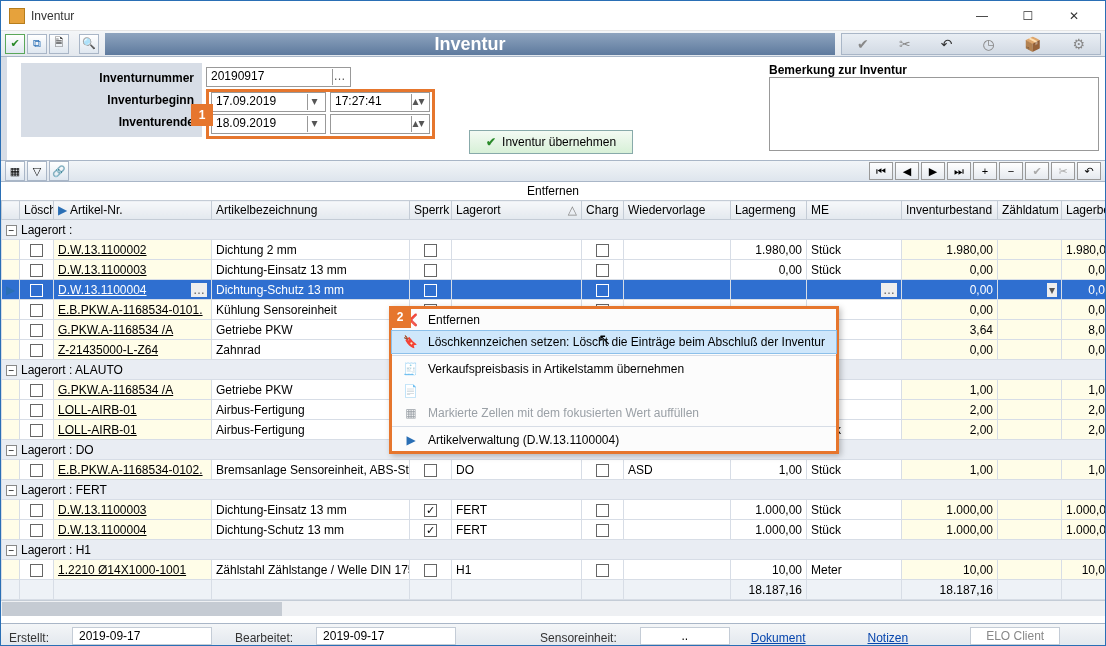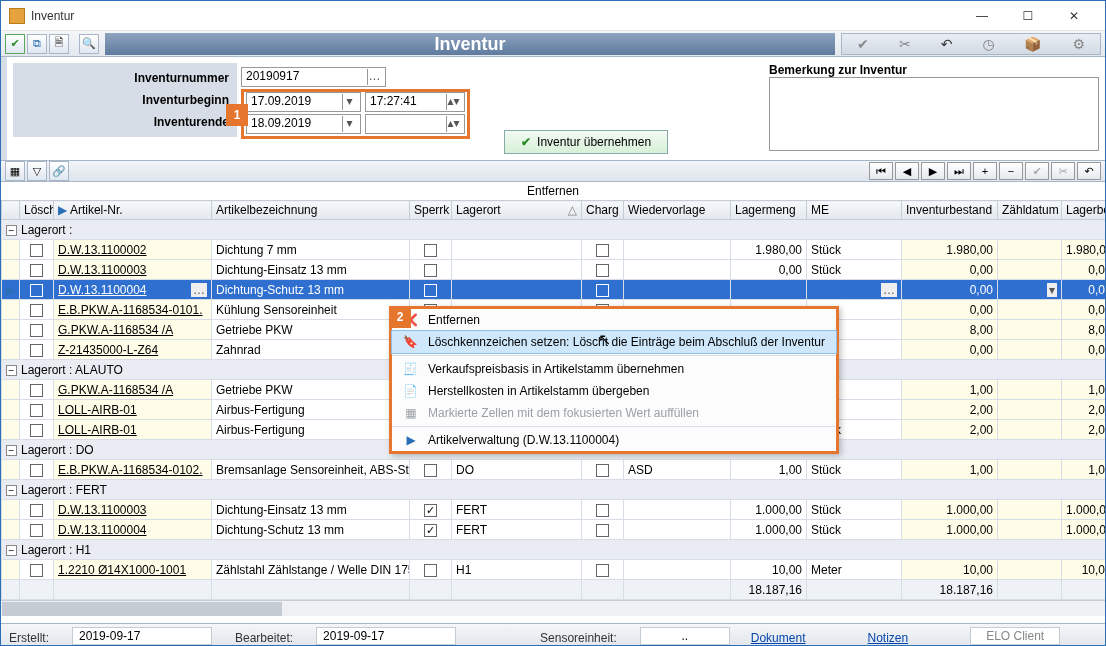--- a/index.html
+++ b/index.html
@@ -13,21 +13,21 @@
   .toolbar1 { height:26px; background:linear-gradient(#f4f6f8,#e3e8ee); display:flex; align-items:center; padding:2px 4px; gap:2px; border-bottom:1px solid #a9b6c7;}
   .tbtn { width:20px; height:20px; border:1px solid #a9b6c7; background:linear-gradient(#fff,#dfe7f0); display:inline-flex;align-items:center;justify-content:center; font-size:11px;}
   .tbtn.green { border-color:#5aa75a;}
   .titleband { flex:1; text-align:center; font-size:18px; font-weight:bold; color:#fff; background:linear-gradient(#8ea4bf,#5e7a9e); margin:0 4px; height:22px; line-height:22px;}
   .rightgray { width:260px; background:linear-gradient(#e9eef4,#d2dae4); height:22px; display:flex;align-items:center;justify-content:space-around; border:1px solid #a9b6c7;}
   .rightgray .sym{color:#888;font-size:14px;}
   .sidegray { background:#d7dde6; }
   .formwrap { display:flex; }
   .formarea { flex:1; padding:6px; display:flex; gap:30px; align-items:flex-start;}
   .formleft { display:flex; align-items:flex-start; }
-  .labels { background:#d7dde6; width:224px; text-align:right; padding:4px 8px; line-height:22px; font-weight:bold;}
+  .labels { background:#d7dde6; width:181px; text-align:right; padding:4px 8px; line-height:22px; font-weight:bold;margin-left:8px;}
   .fields { padding:4px 4px; }
   .row { height:22px; display:flex; gap:4px; margin-bottom:0;}
   .txt { border:1px solid #999; background:#fff; padding:1px 4px; height:20px;}
   .dd { width:14px; border-left:1px solid #999; text-align:center; color:#555;}
   .callout1 { position:absolute; left:-18px; top:12px; width:22px;height:22px;background:#e6762d;color:#fff;font-weight:bold;display:flex;align-items:center;justify-content:center;}
   .actionbtn { margin-top:8px; padding:4px 16px; border:1px solid #8aa; background:linear-gradient(#f3faf3,#d7f0d7); display:inline-flex;gap:6px;align-items:center;}
   .actionbtn .chk{color:#2a8a2a;font-weight:bold;}
   .remarkbox { margin-left:auto; }
   .remarkbox .lbl{font-weight:bold;}
   .remarkbox textarea{ width:330px; height:74px; border:1px solid #999; resize:none;}
@@ -204,21 +204,21 @@
       </tr>
     </thead>
     <tbody id="gridbody">
           <tr class="grprow">
             <td colspan="13"><span class="expander">−</span>Lagerort :</td>
           </tr>
           <tr>
             <td class="yel" style="text-align:center;color:#2a6fb5;"></td>
             <td style="text-align:center;"><span class="chkbox"></span></td>
             <td class="yel"><span class="link">D.W.13.1100002</span></td>
-            <td>Dichtung 7 mm</td>
+            <td>Dichtung 2 mm</td>
             <td style="text-align:center;"><span class="chkbox"></span></td>
             <td></td>
             <td style="text-align:center;"><span class="chkbox"></span></td>
             <td></td>
             <td class="num">1.980,00</td>
             <td>Stück</td>
             <td class="yel num">1.980,00</td>
             <td class="yel"></td>
             <td class="yel num">1.980,0</td>
           </tr>
@@ -275,21 +275,21 @@
             <td class="yel" style="text-align:center;color:#2a6fb5;"></td>
             <td style="text-align:center;"><span class="chkbox"></span></td>
             <td class="yel"><span class="link">G.PKW.A-1168534 /A</span></td>
             <td>Getriebe PKW</td>
             <td style="text-align:center;"><span class="chkbox"></span></td>
             <td></td>
             <td style="text-align:center;"><span class="chkbox"></span></td>
             <td></td>
             <td class="num"></td>
             <td></td>
-            <td class="yel num">8,00</td>
+            <td class="yel num">3,64</td>
             <td class="yel"></td>
             <td class="yel num">8,0</td>
           </tr>
           <tr>
             <td class="yel" style="text-align:center;color:#2a6fb5;"></td>
             <td style="text-align:center;"><span class="chkbox"></span></td>
             <td class="yel"><span class="link">Z-21435000-L-Z64</span></td>
             <td>Zahnrad</td>
             <td style="text-align:center;"><span class="chkbox"></span></td>
             <td></td>
@@ -452,21 +452,20 @@
           <span class="iconcol" style="">🔖</span>
           <span>Löschkennzeichen setzen: Löscht die Einträge beim Abschluß der Inventur</span>
         </div>
         <div class="sep"></div>
         <div class="item">
           <span class="iconcol" style="">🧾</span>
           <span>Verkaufspreisbasis in Artikelstamm übernehmen</span>
         </div>
         <div class="item">
           <span class="iconcol" style="">📄</span>
-          <span>Herstellkosten in Artikelstamm übergeben</span>
         </div>
         <div class="item dis">
           <span class="iconcol" style="">▦</span>
           <span>Markierte Zellen mit dem fokusierten Wert auffüllen</span>
         </div>
         <div class="sep"></div>
         <div class="item">
           <span class="iconcol" style="color:#2a6fb5;">▶</span>
           <span>Artikelverwaltung  (D.W.13.1100004)</span>
         </div>

